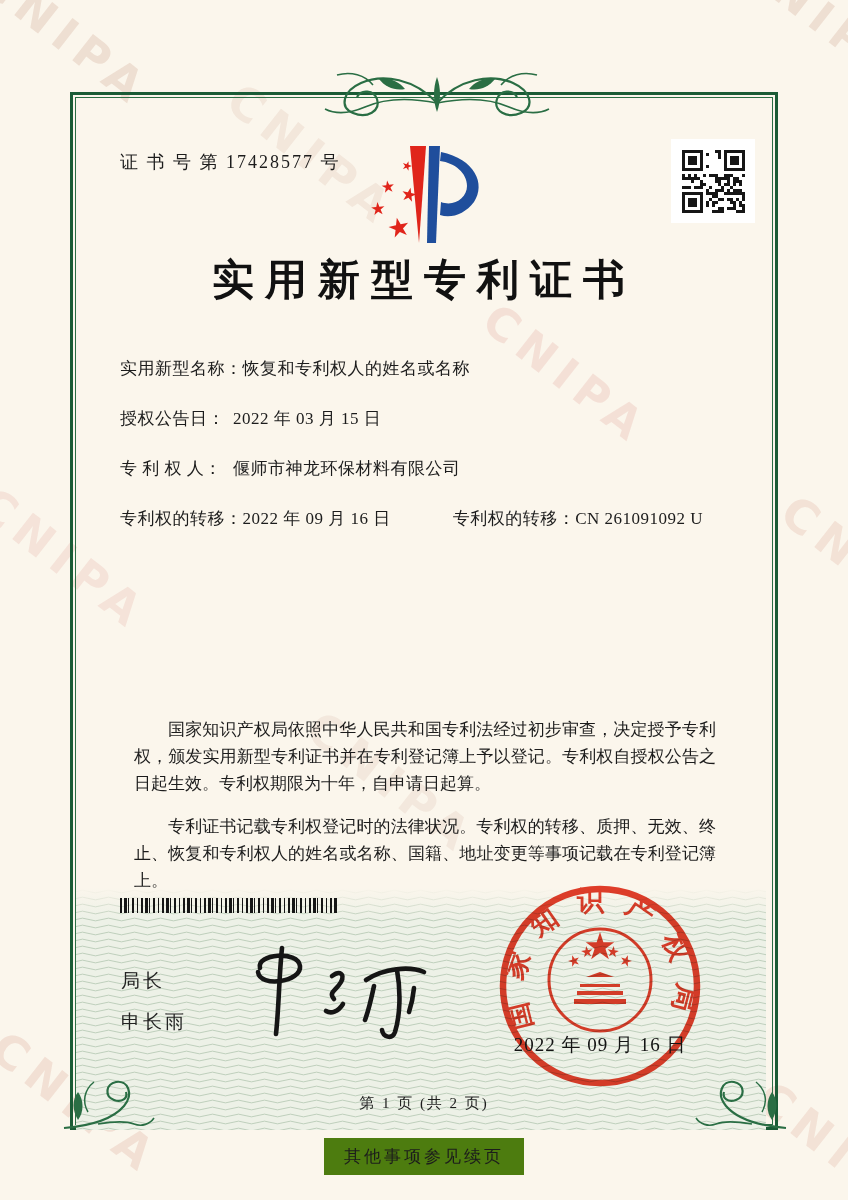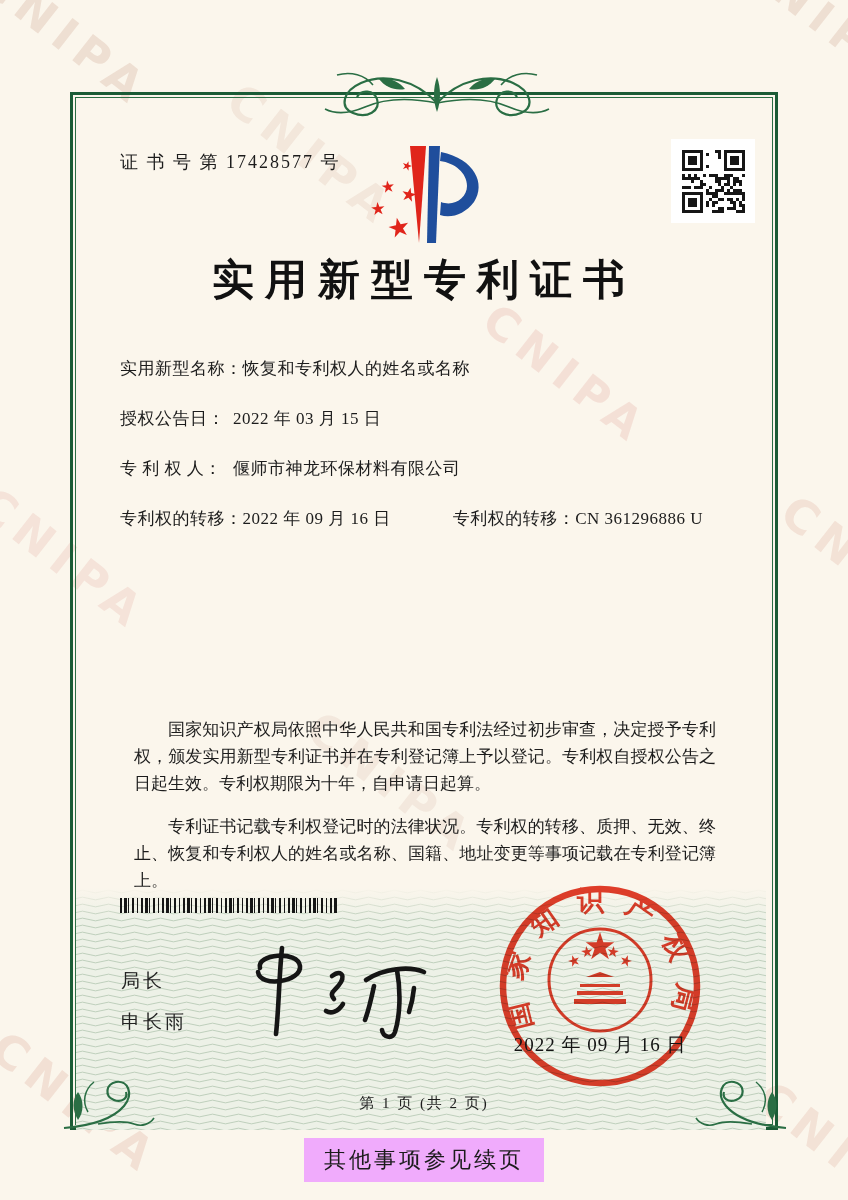--- a/index.html
+++ b/index.html
@@ -57,21 +57,21 @@
   .sig-block{position:absolute;left:121px;top:968px;z-index:5;font-size:19px;letter-spacing:3px;
              font-family:"Liberation Sans","DejaVu Sans",sans-serif;color:#222;}
   .sig-block div{margin-bottom:15px;}
   .signature{position:absolute;left:248px;top:942px;z-index:6;}
   .seal{position:absolute;left:494px;top:880px;width:212px;height:212px;z-index:6;
         mix-blend-mode:multiply;opacity:.95;}
   .seal-date{position:absolute;left:494px;top:1032px;width:212px;text-align:center;z-index:7;
              font-size:19px;color:#141414;letter-spacing:1px;white-space:nowrap;}
   .page-no{position:absolute;left:0;top:1094px;width:848px;text-align:center;z-index:5;font-size:15px;letter-spacing:2px;}
   .foot-note{position:absolute;left:0;top:1138px;width:848px;text-align:center;z-index:5;}
-  .foot-note span{display:inline-block;background:#f0abfc;padding:7px 20px;font-size:22px;letter-spacing:3px;}
+  .foot-note span{display:inline-block;background:#4d7c0f;padding:7px 20px;font-size:17px;letter-spacing:3px;}
 </style>
 </head>
 <body>
 
 <div class="page">
 
   <span class="wm wm1">CNIPA</span>
   <span class="wm wm2">CNIPA</span>
   <span class="wm wm3">CNIPA</span>
   <span class="wm wm4">CNIPA</span>
@@ -362,21 +362,21 @@
     <div class="field-row">
       <span class="flabel">实用新型名称：</span><span class="fvalue">恢复和专利权人的姓名或名称</span>
     </div>
     <div class="field-row">
       <span class="flabel">授权公告日：</span><span class="fvalue">2022 年 03 月 15 日</span>
     </div>
     <div class="field-row">
       <span class="flabel">专 利 权 人：</span><span class="fvalue">偃师市神龙环保材料有限公司</span>
     </div>
     <div class="field-row">
-      <span class="flabel">专利权的转移：</span><span class="fvalue">2022 年 09 月 16 日</span><span class="flabel second">专利权的转移：</span><span class="fvalue">CN 361296886 U</span>
+      <span class="flabel">专利权的转移：</span><span class="fvalue">2022 年 09 月 16 日</span><span class="flabel second">专利权的转移：</span><span class="fvalue">CN 261091092 U</span>
     </div>
   </div>
 
   <div class="paras">
     <p>国家知识产权局依照中华人民共和国专利法经过初步审查，决定授予专利权，颁发实用新型专利证书并在专利登记簿上予以登记。专利权自授权公告之日起生效。专利权期限为十年，自申请日起算。</p>
     <p>专利证书记载专利权登记时的法律状况。专利权的转移、质押、无效、终止、恢复和专利权人的姓名或名称、国籍、地址变更等事项记载在专利登记簿上。</p>
   </div>
 
   <div class="barcode"></div>
 

